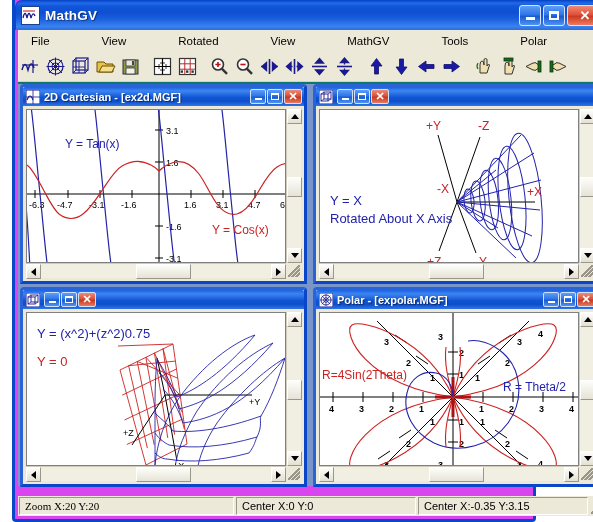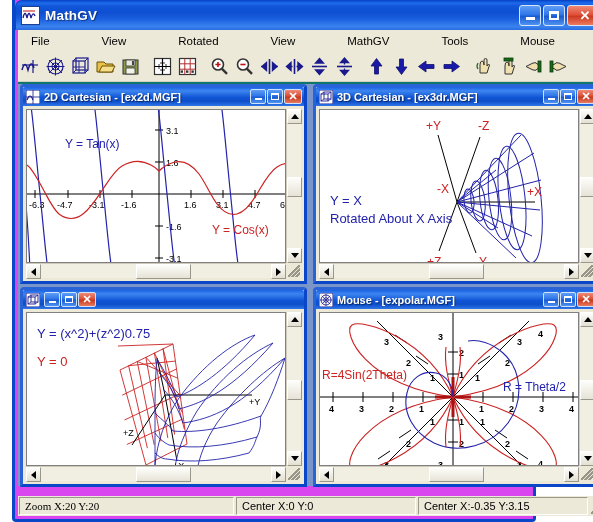--- a/index.html
+++ b/index.html
@@ -313,21 +313,21 @@
     </div>
   </div>
 
   <div id="menubar">
     <div class="menu-item">File</div>
     <div class="menu-item">View</div>
     <div class="menu-item">Rotated</div>
     <div class="menu-item">View</div>
     <div class="menu-item">MathGV</div>
     <div class="menu-item">Tools</div>
-    <div class="menu-item">Mouse</div>
+    <div class="menu-item">Polar</div>
     <div class="menu-item">Theta</div>
   </div>
 
   <div id="toolbar">
 
     <div class="tb-btn">
       <svg width="21" height="21" viewBox="0 0 21 21">
         <path d="M2 14 Q5 3 8 14 Q11 3 14 12" stroke="#1a1a8c" stroke-width="1.5" fill="none"></path>
         <path d="M2 9 L18 9" stroke="#1a1a8c" stroke-width="1.2"></path>
         <path d="M13 4 L13 17" stroke="#1a1a8c" stroke-width="1.2"></path>
@@ -608,21 +608,20 @@
     <div class="child-win" id="win-3dr" style="left:295px; top:0px; width:287px; height:200px;">
       <div class="child-title">
         <div class="child-icon">
           <svg width="14" height="14" viewBox="0 0 14 14">
             <rect width="14" height="14" fill="#fff" stroke="#1a1a8c" stroke-width="1"></rect>
             <rect x="2" y="4" width="7" height="7" stroke="#1a1a8c" stroke-width="0.9" fill="none"></rect>
             <rect x="5" y="2" width="7" height="7" stroke="#1a1a8c" stroke-width="0.9" fill="none"></rect>
             <path d="M2 4 L5 2 M9 4 L12 2 M2 11 L5 9 M9 11 L12 9" stroke="#1a1a8c" stroke-width="0.7"></path>
           </svg>
         </div>
-        <div class="child-title-text">3D Cartesian - [ex3dr.MGF]</div>
         <div class="child-caps">
           <div class="ccap min">
               <div class="mb"></div>
             </div>
           <div class="ccap max">
               <div class="mx"></div>
             </div>
           <div class="ccap close">
               <span class="cx">✕</span>
             </div>
@@ -803,21 +802,21 @@
     <div class="child-win" id="win-polar" style="left:295px; top:203px; width:287px; height:200px;">
       <div class="child-title">
         <div class="child-icon">
           <svg width="14" height="14" viewBox="0 0 14 14">
             <rect width="14" height="14" fill="#fff" stroke="#1a1a8c" stroke-width="1"></rect>
             <circle cx="7" cy="7" r="5" stroke="#1a1a8c" stroke-width="0.9" fill="none"></circle>
             <circle cx="7" cy="7" r="2.3" stroke="#1a1a8c" stroke-width="0.8" fill="none"></circle>
             <path d="M7 1 L7 13 M1 7 L13 7 M2.7 2.7 L11.3 11.3 M11.3 2.7 L2.7 11.3" stroke="#1a1a8c" stroke-width="0.7"></path>
           </svg>
         </div>
-        <div class="child-title-text">Mouse - [expolar.MGF]</div>
+        <div class="child-title-text">Polar - [expolar.MGF]</div>
         <div class="child-caps">
           <div class="ccap min">
               <div class="mb"></div>
             </div>
           <div class="ccap max">
               <div class="mx"></div>
             </div>
           <div class="ccap close">
               <span class="cx">✕</span>
             </div>

